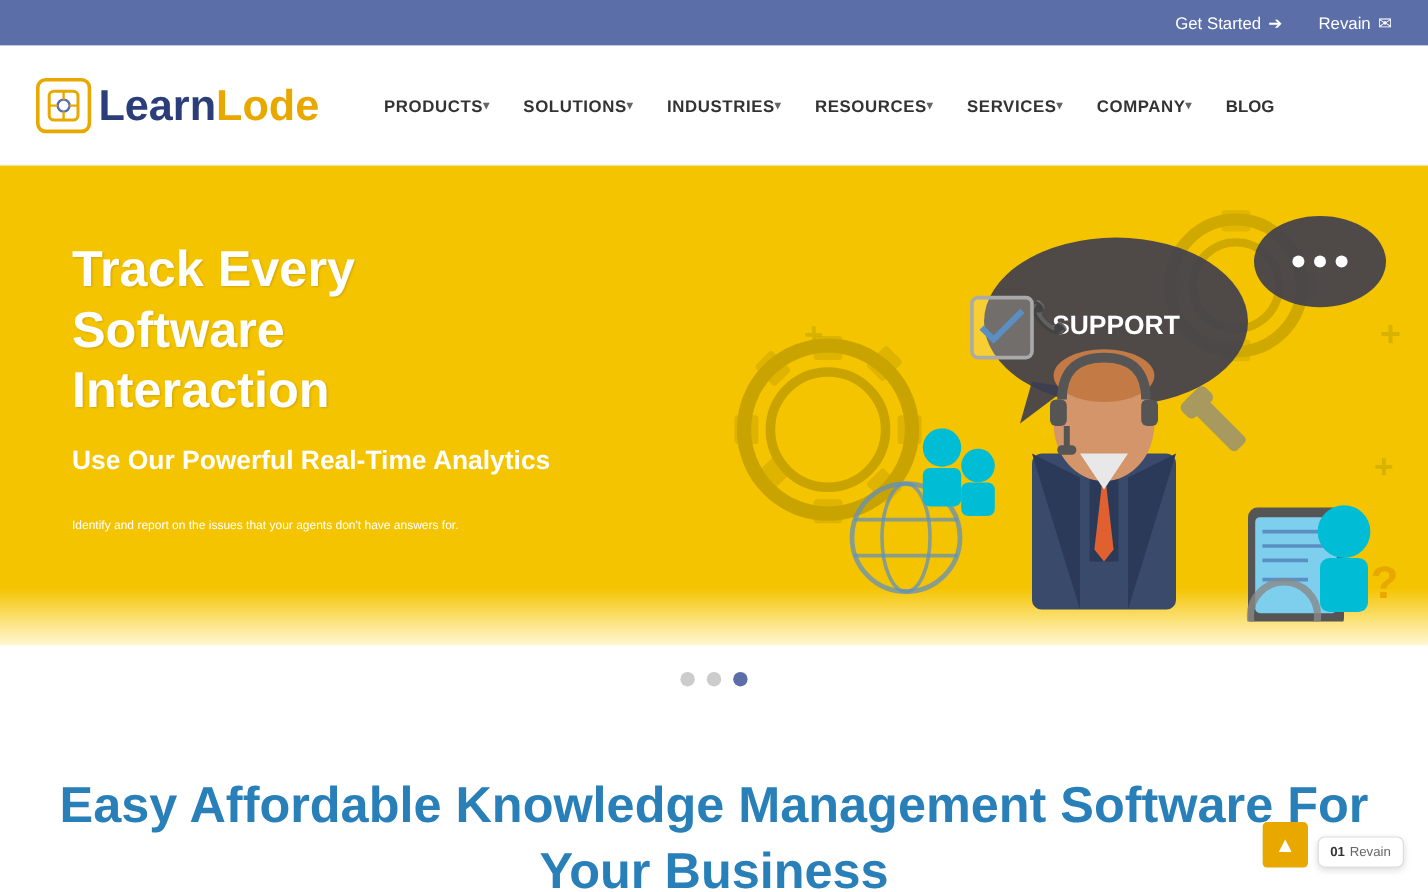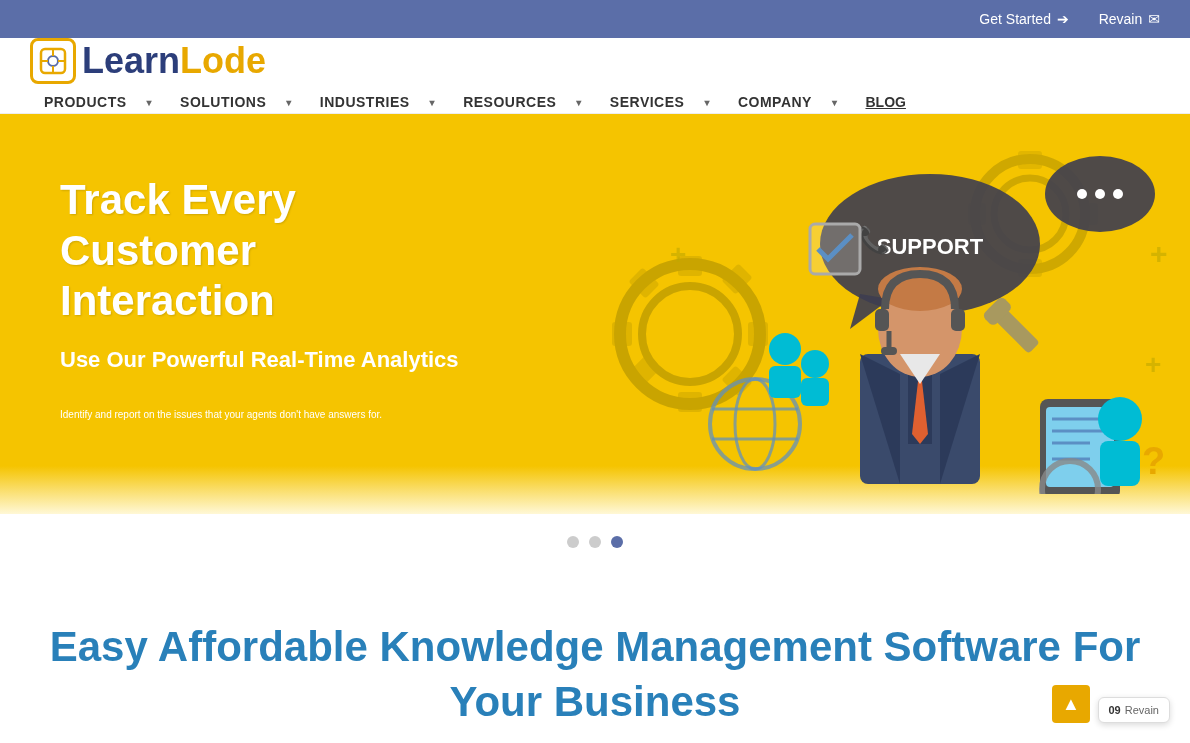--- a/index.html
+++ b/index.html
@@ -20,26 +20,25 @@
       text-decoration: none;
       font-size: 14px;
       display: flex;
       align-items: flex-end;
       gap: 6px;
     }
 
     
     .header {
       background: #fff;
-      height: 76px;
-      display: flex;
-      align-items: flex-start;
+      height: 100px;
+      display: flex;
+      align-items: center;
       padding: 0 30px;
       border-bottom: 1px solid #eee;
-      flex-direction: column;
     }
     .logo {
       display: flex;
       align-items: center;
       margin-right: 40px;
     }
     .logo-icon {
       width: 46px;
       height: 46px;
       border: 3px solid #e8a800;
@@ -60,42 +59,41 @@
 
     nav {
       display: flex;
       align-items: center;
       gap: 0;
       flex: 1;
     }
     .nav-item {
       display: flex;
       align-items: center;
-      gap: 20px;
+      gap: 0;
       padding: 10px 14px;
       font-size: 14px;
       font-weight: 600;
       color: #333;
       cursor: pointer;
       text-transform: uppercase;
       letter-spacing: 0.5px;
       white-space: nowrap;
     }
     .nav-item .chevron {
       font-size: 10px;
       color: #666;
     }
     .nav-blog {
       font-size: 14px;
       font-weight: 700;
       color: #333;
       padding: 10px 14px;
       cursor: pointer;
       text-transform: uppercase;
-      text-decoration: underline;
     }
 
     
     .hero {
       background: linear-gradient(to bottom, #f5c400 0%, #f5c400 88%, #fff8d6 100%);
       min-height: 400px;
       position: relative;
       overflow: hidden;
       display: flex;
       align-items: center;
@@ -275,21 +273,21 @@
     <div class="nav-item">
       <span>COMPANY</span>
       <span class="chevron">▾</span>
     </div>
     <div class="nav-blog">BLOG</div>
   </nav>
 </div>
 
 <div class="hero">
   <div class="hero-content">
-    <h1 class="hero-title">Track Every Customer Interaction</h1>
+    <h1 class="hero-title">Track Every Software Interaction</h1>
     <p class="hero-subtitle">Use Our Powerful Real-Time Analytics</p>
     <p class="hero-desc">Identify and report on the issues that your agents don't have answers for.</p>
   </div>
 
   <div class="hero-illustration">
     <svg class="illustration-svg" viewBox="0 0 580 360" xmlns="http://www.w3.org/2000/svg">
 
       <g opacity="0.35">
         <circle cx="100" cy="200" r="70" stroke="#7a6a00" stroke-width="12" fill="none"></circle>
         <circle cx="100" cy="200" r="48" stroke="#7a6a00" stroke-width="8" fill="none"></circle>
@@ -395,15 +393,15 @@
   <div class="dot active"></div>
 </div>
 
 <div class="section-heading">
   <h2>Easy Affordable Knowledge Management Software For Your Business</h2>
 </div>
 
 <button class="scroll-top">▲</button>
 
 <div class="revain-badge">
-  <span style="font-weight:bold;color:#333;">09</span>
+  <span style="font-weight:bold;color:#333;">01</span>
   <span>Revain</span>
 </div>
 
 </body></html>

